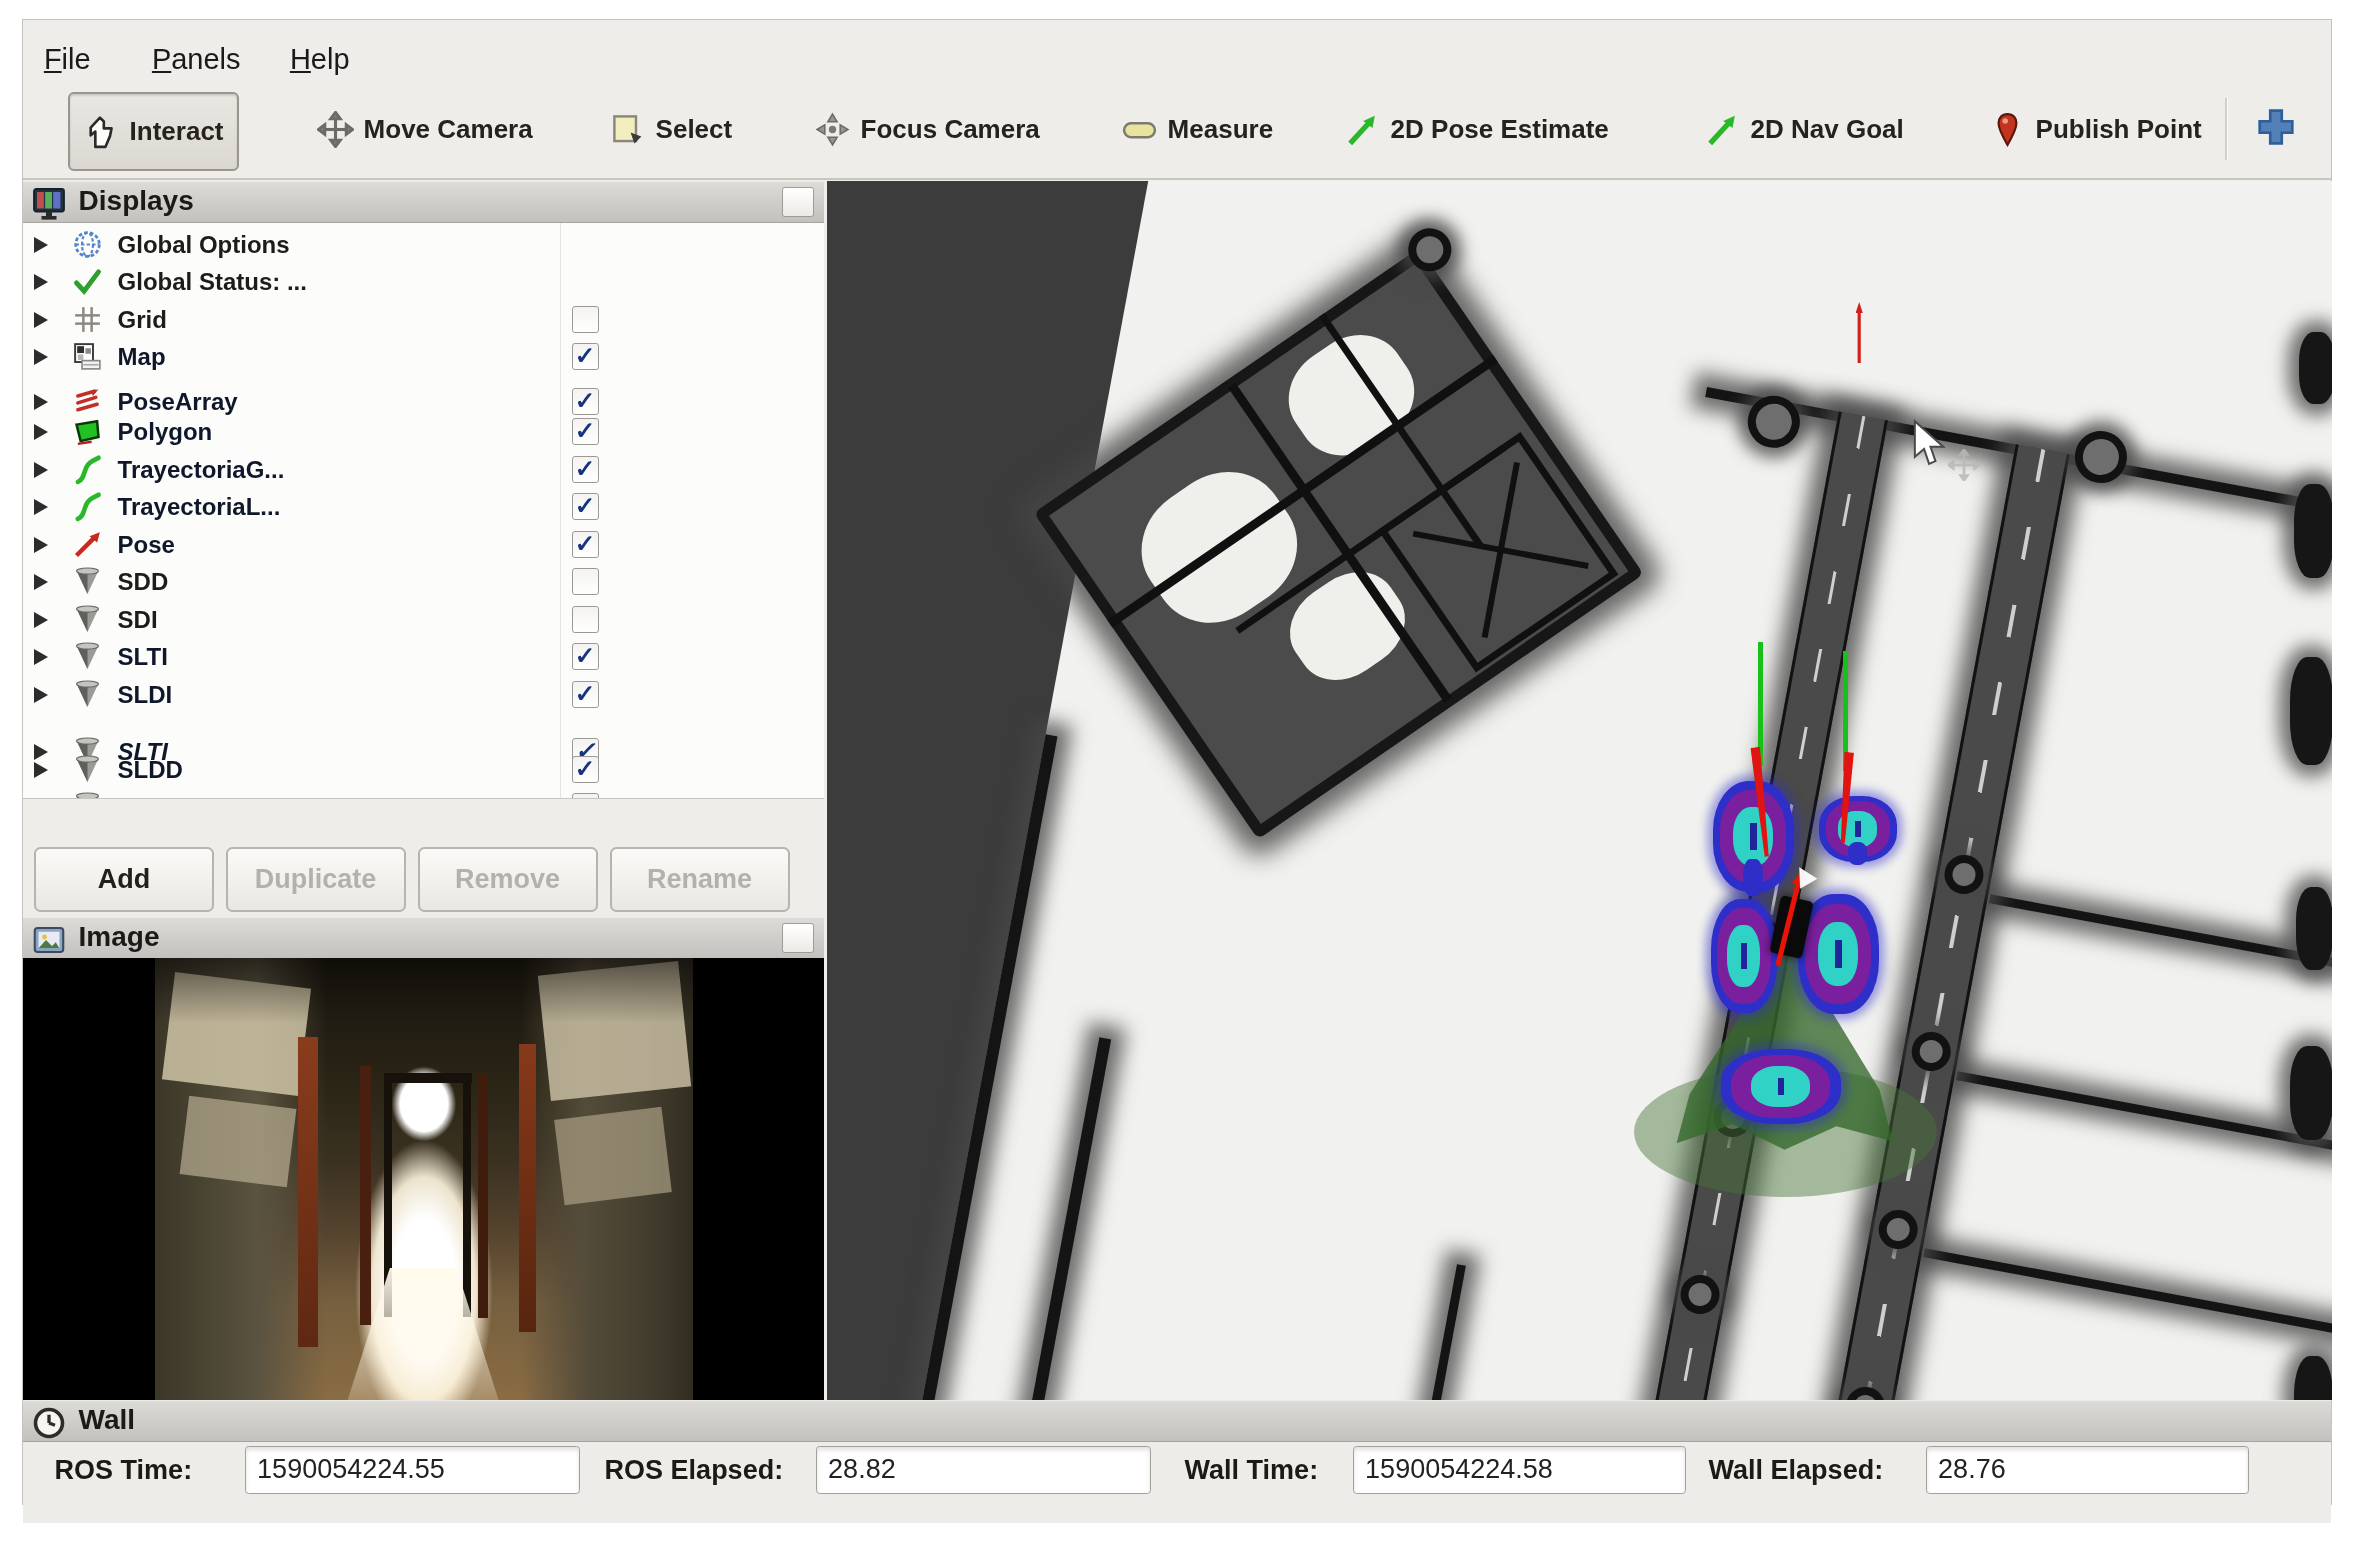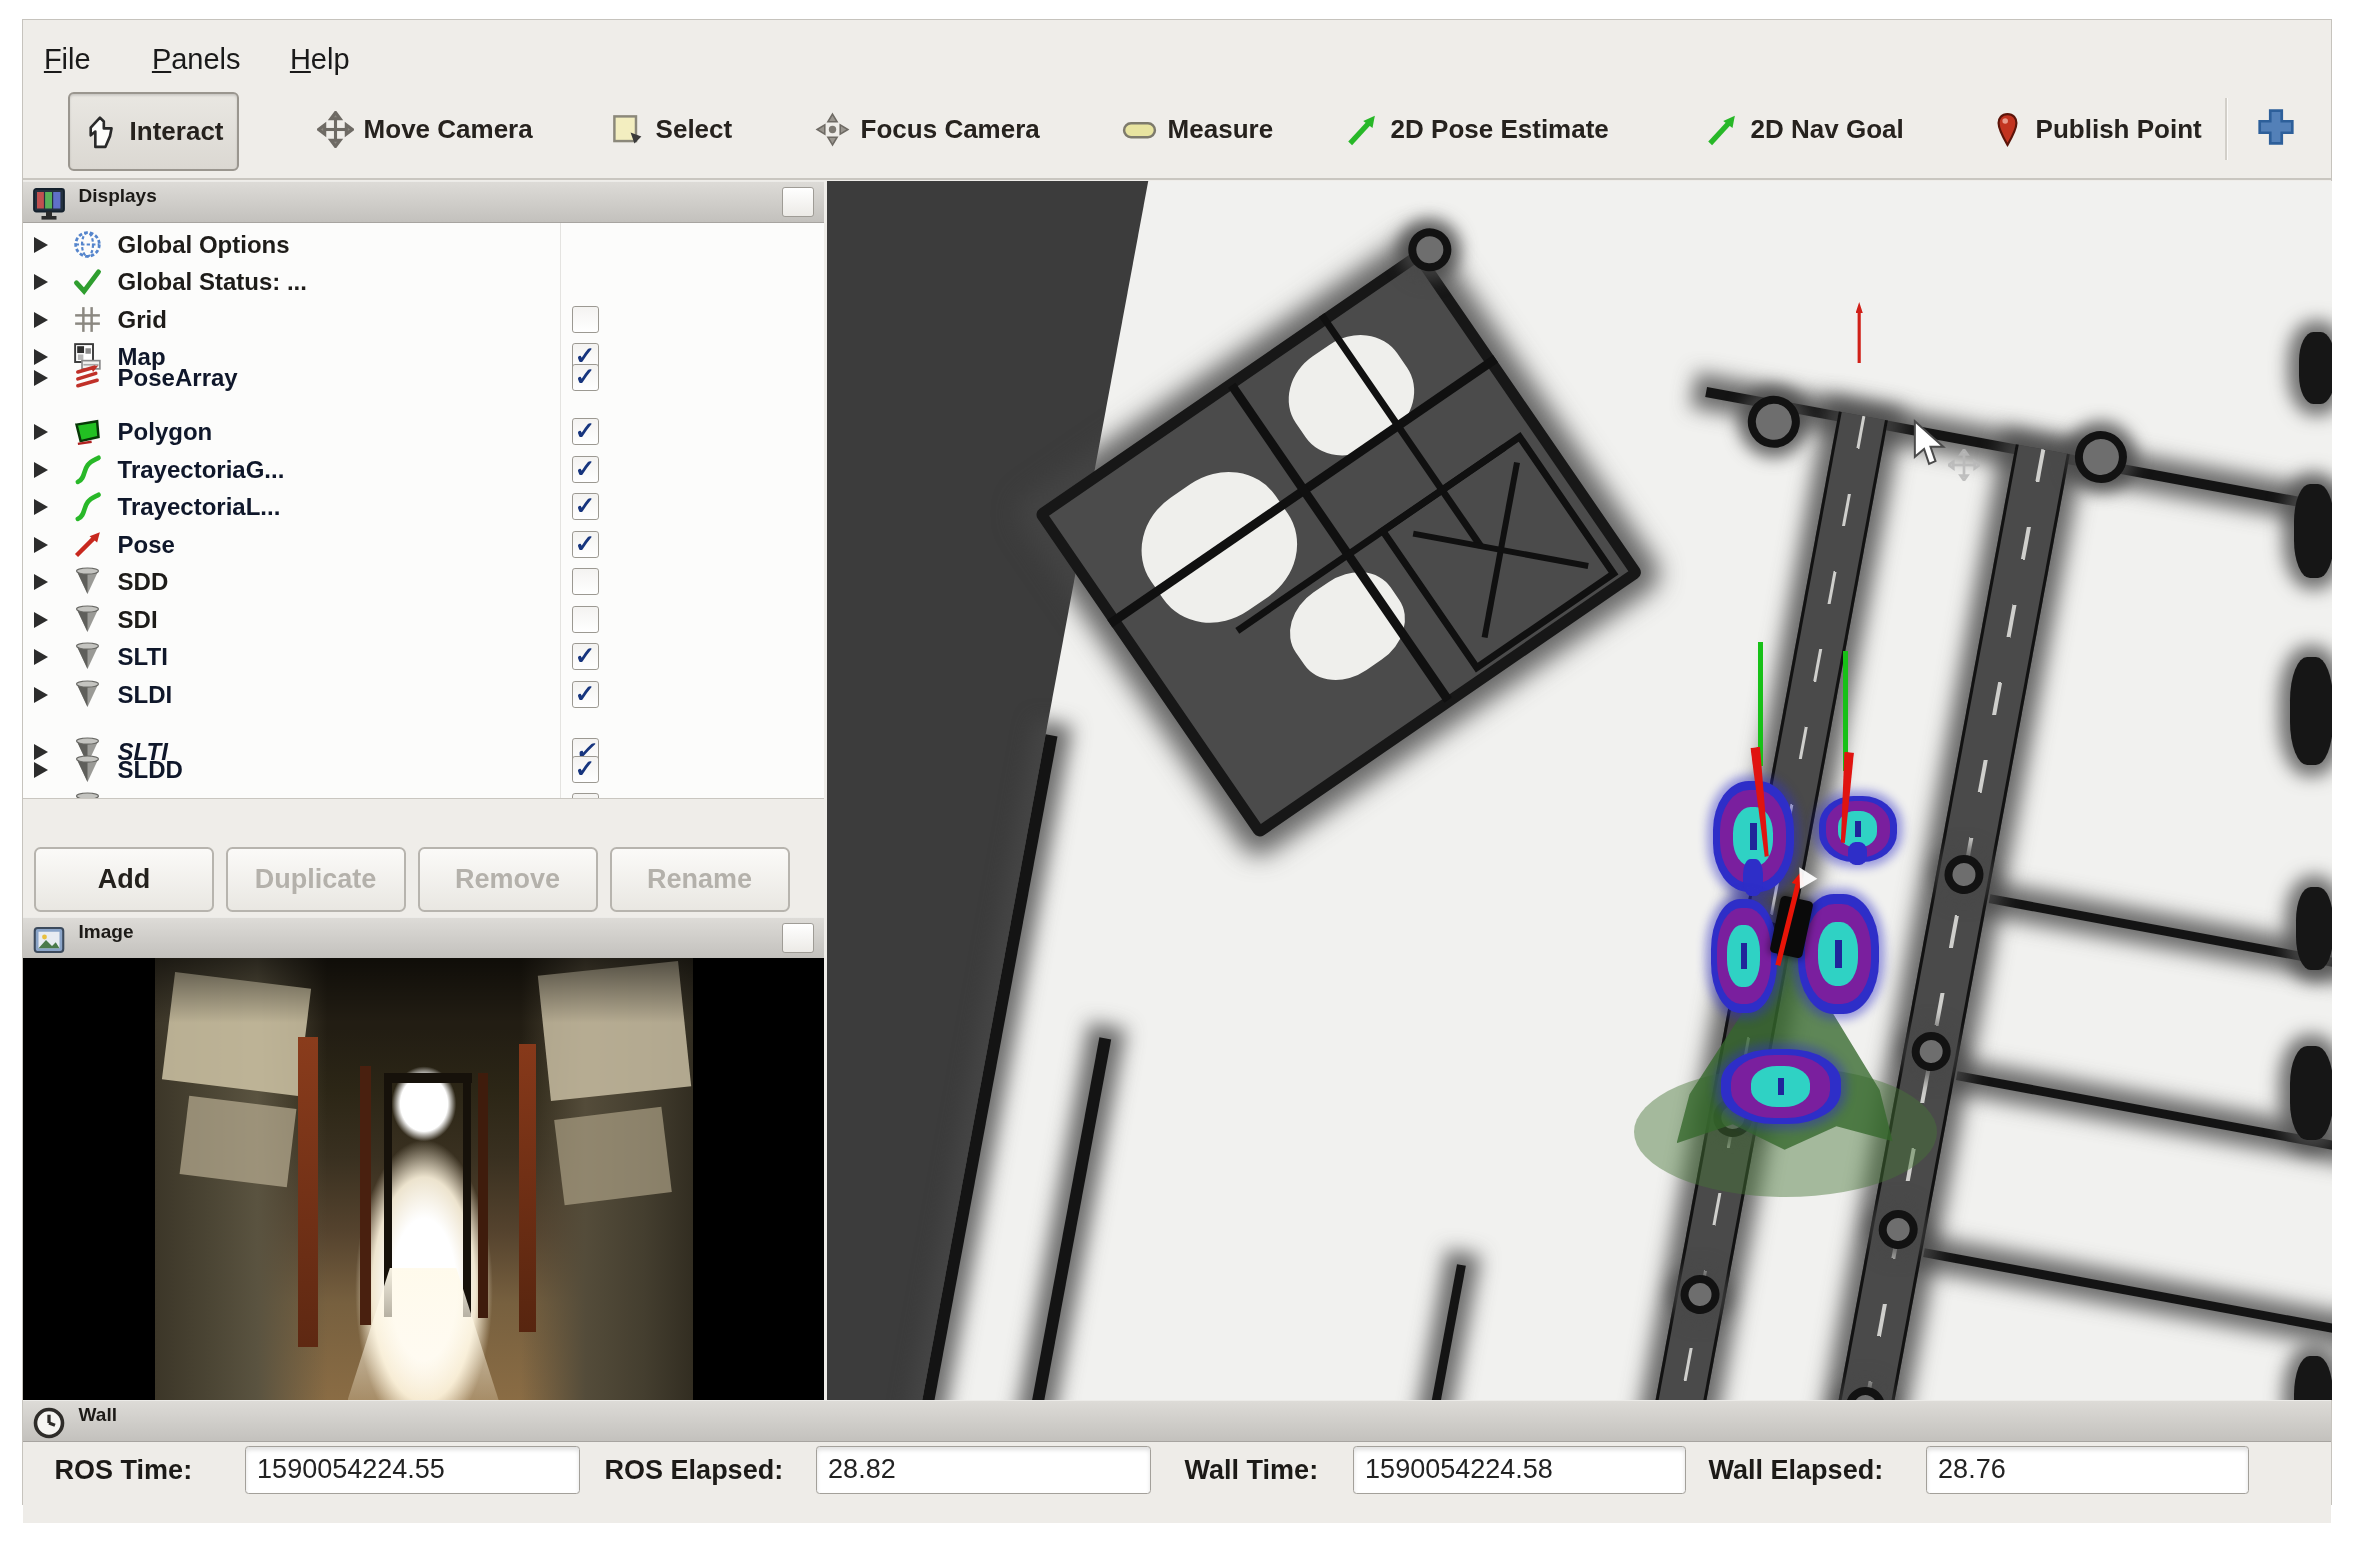--- a/index.html
+++ b/index.html
@@ -16,21 +16,21 @@
   .tool{position:absolute;top:10px;height:75px;display:flex;align-items:center;gap:10px;padding:0 13px;border-radius:5.8px;}
   .tool.active{background:linear-gradient(#e9e7e2,#dbd8d2);border:2.2px solid #9a968f;box-shadow:inset 0 1.4px 2.2px rgba(0,0,0,.15);}
   .tool .lbl{font-size:26px;font-weight:bold;color:#26221e;white-space:nowrap;}
   .tool svg{width:37px;height:37px;}
   #tool-sep{position:absolute;top:16px;width:2.2px;height:62px;background:#d2cfc9;border-right:1.4px solid #fbfaf8;}
   #plus-tool{position:absolute;top:21.6px;width:46px;height:46px;}
 
   
   .panel-hdr{position:absolute;left:0;width:801px;height:42px;background:linear-gradient(#dddbd7,#c3c1bd);
      border-top:1.4px solid #ecebe8;border-bottom:1.4px solid #a7a4a0;box-sizing:border-box;}
-  .panel-hdr .t{position:absolute;left:56px;top:2.9px;font-size:19px;font-weight:bold;color:#1c1a17;}
+  .panel-hdr .t{position:absolute;left:56px;top:2.9px;font-size:28px;font-weight:bold;color:#1c1a17;}
   .panel-hdr svg{position:absolute;left:8.6px;top:3.6px;width:36px;height:36px;}
   .float-btn{position:absolute;right:10px;top:5px;width:32px;height:30px;background:linear-gradient(#ffffff,#eceae6);
      border:1.4px solid #9f9c96;border-radius:2.9px;box-sizing:border-box;}
 
   #tree{position:absolute;left:0;top:203px;width:801px;height:575px;background:#fcfcfb;overflow:hidden;
      border-bottom:1.4px solid #c9c6c0;}
   #tree .colline{position:absolute;left:537px;top:0;width:1.4px;height:100%;background:#e4e3e0;}
   .trow{position:absolute;left:0;width:801px;height:37px;}
   .trow .arrow{position:absolute;left:11.5px;top:10.8px;width:0;height:0;border-left:14.4px solid #2c2c2c;
      border-top:8.6px solid transparent;border-bottom:8.6px solid transparent;}
@@ -231,21 +231,21 @@
             <rect x="3" y="3" width="13" height="13" fill="#fff" stroke="#3a3a3a" stroke-width="1.4"></rect>
             <rect x="4.5" y="4.5" width="5" height="5" fill="#2d2d2d"></rect>
             <rect x="10.5" y="6" width="4" height="4" fill="#8a8a8a"></rect>
             <rect x="5" y="10.5" width="4" height="4" fill="#b5b5b5"></rect>
             <rect x="8" y="15" width="13" height="6" fill="#f2f2f0" stroke="#888" stroke-width="1.2"></rect>
             <line x1="9" y1="18" x2="20" y2="18" stroke="#aaa" stroke-width="1.2"></line>
           </svg>
           <span class="lbl blue">Map</span>
           <span class="cb">✓</span>
         </div>
-        <div class="trow" style="top: 136px;">
+        <div class="trow" style="top: 160px;">
           <span class="arrow"></span>
           <svg viewBox="0 0 24 24">
             <g stroke="#c03028" stroke-width="2.6" stroke-linecap="round">
               <line x1="5" y1="8" x2="17" y2="4.5"></line>
               <line x1="5" y1="13" x2="18" y2="9"></line>
               <line x1="5" y1="18" x2="19" y2="14"></line>
             </g>
             <g fill="#c03028">
               <path d="M20 3 L16 8 L14.5 4.5 Z"></path>
             </g>

